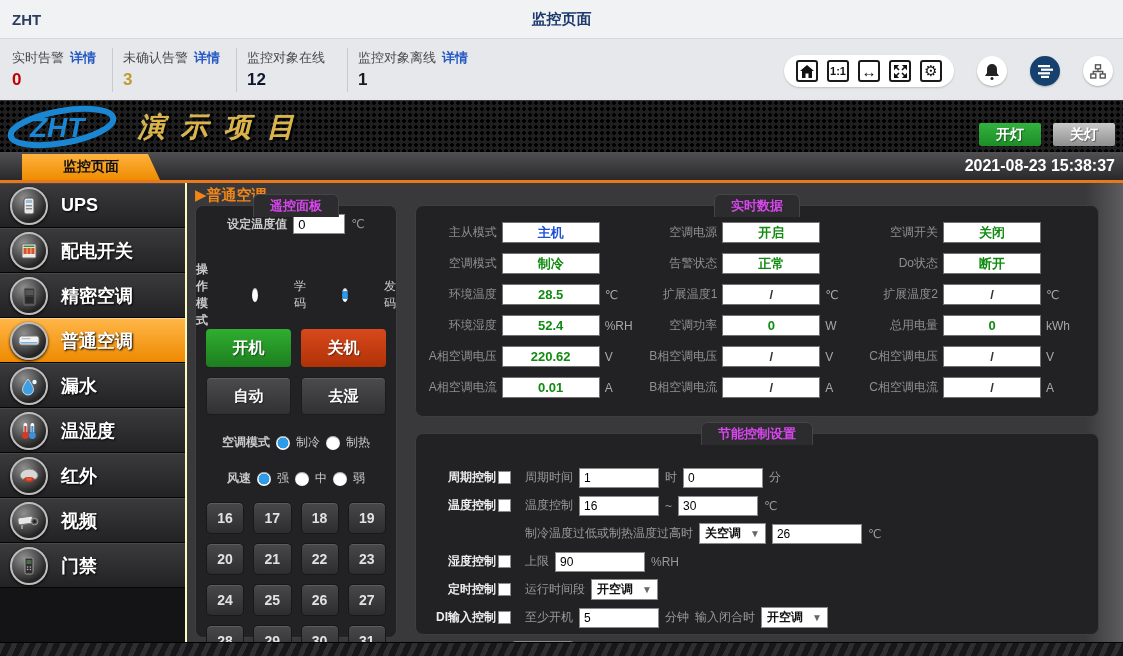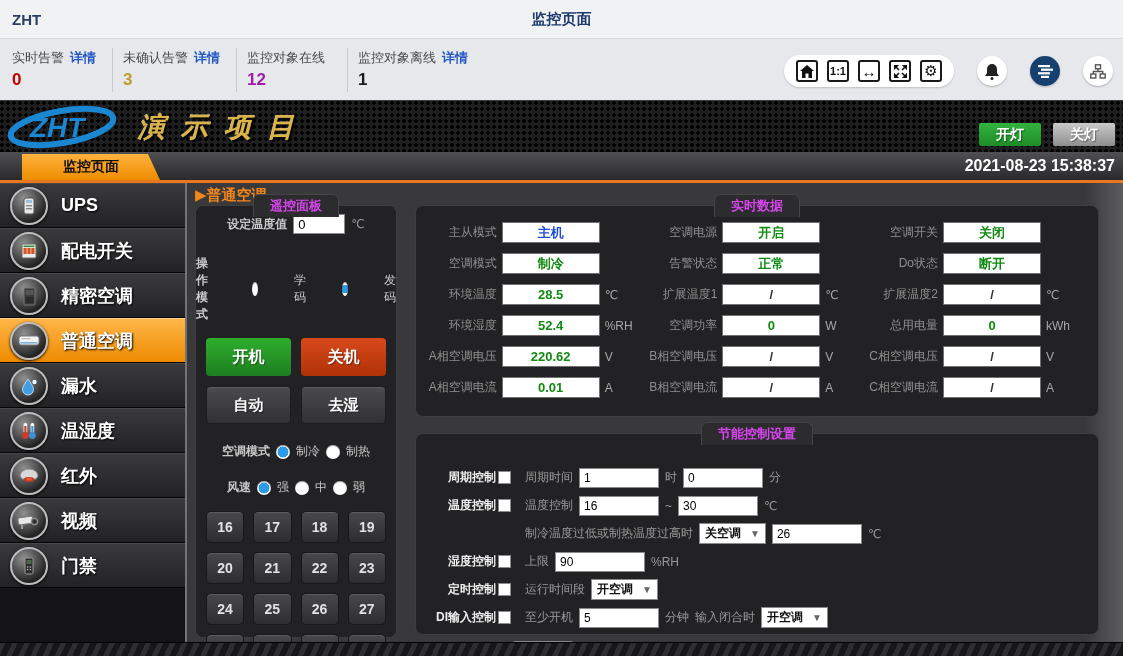--- a/index.html
+++ b/index.html
@@ -43,21 +43,21 @@
   .tabbar { height:28px; background:linear-gradient(#505052,#29292b); position:relative; display:flex; align-items:flex-end; }
   .page-tab { margin-left:22px; width:138px; height:26px; background:linear-gradient(#ffb23e,#ee8c00);
     color:#111; font-weight:bold; font-size:14px; display:flex; align-items:center; justify-content:center;
     clip-path:polygon(0 0, calc(100% - 12px) 0, 100% 100%, 0 100%); cursor:pointer; }
   .timestamp { position:absolute; right:8px; top:5px; color:#fff; font-size:16px; font-weight:bold; }
   .orange-line { height:3px; background:#e8781e; }
 
   
   .content { display:flex; height:459px; }
 
-  .sidebar { width:187px; background:#141416; border-right:2px solid #737373; }
+  .sidebar { width:187px; background:#141416; border-right:2px solid #fef9c3; }
   .side-item { height:45px; display:flex; align-items:center; gap:13px; padding-left:10px;
     background:linear-gradient(#3a3a3c,#222224); border-bottom:1px solid #050505; border-top:1px solid #48484a; cursor:pointer; }
   .side-item.active { background:linear-gradient(#ffb648,#ee8a00); border-top:1px solid #ffd089; }
   .side-icon { width:38px; height:38px; min-width:38px; border-radius:50%;
     background:radial-gradient(circle at 35% 28%, #909090, #232323 72%);
     border:2px solid #bdbdbd; box-shadow:0 1px 3px #000; display:flex; align-items:center; justify-content:center; }
   .side-label { color:#fff; font-size:18px; font-weight:bold; text-shadow:1px 1px 2px #000; }
 
   .main { flex:1; position:relative; background:linear-gradient(90deg,#39393b 0 96%,#5d5d5f); overflow:hidden; }
   .breadcrumb { position:absolute; left:8px; top:3px; color:#f08519; font-weight:bold; font-size:15px; cursor:pointer; }
@@ -67,21 +67,21 @@
     border:1px solid #454547; border-bottom:none; border-radius:6px 6px 0 0; color:#d946ef; font-weight:bold;
     font-size:13px; padding:2px 16px; white-space:nowrap; }
 
   
   .remote-panel { left:8px; top:22px; width:202px; height:433px; }
   .rp-row { display:flex; align-items:center; justify-content:center; gap:6px; color:#c9c9c9; font-size:12px; }
   .rp-label { font-weight:bold; }
   .rp-input { width:52px; height:20px; background:#fff; border:1px solid #8a8a8a; font-size:13px; padding-left:4px; }
   .radio { width:14px; height:14px; border-radius:50%; background:#fff; display:inline-block; box-shadow:inset 0 1px 1px rgba(0,0,0,.35); cursor:pointer; }
   .radio.on { background:radial-gradient(circle,#2d9be8 52%,#fff 58%); }
-  .rp-btns { display:flex; gap:10px; padding:0 10px; margin-top:15px; }
+  .rp-btns { display:flex; gap:10px; padding:0 10px; }
   .big-btn { flex:1; height:38px; border:none; border-radius:4px; color:#fff; font-size:16px; font-weight:bold; cursor:pointer; text-shadow:1px 1px 1px rgba(0,0,0,.4); }
   .btn-on  { background:linear-gradient(#2fae2f,#1d7e1f); }
   .btn-off { background:linear-gradient(#d8491c,#b03207); }
   .btn-dark { background:linear-gradient(#4b4b4e,#313134); border:1px solid #1c1c1e; box-shadow:inset 0 1px 0 #5e5e61; font-size:15px; }
   .num-grid { margin:15px 10px 0; display:grid; grid-template-columns:repeat(4,1fr); gap:9px; }
   .num-btn { height:32px; background:linear-gradient(#48484b,#2d2d30); border:1px solid #18181a; border-radius:5px;
     color:#e2e2e2; font-weight:bold; font-size:14px; display:flex; align-items:center; justify-content:center;
     box-shadow:inset 0 1px 0 #5c5c5f; cursor:pointer; }
 
   
@@ -122,21 +122,21 @@
   <div class="stat">
     <div class="stat-top"><span>实时告警</span><a class="stat-link">详情</a></div>
     <div class="stat-value" style="color:#c00000">0</div>
   </div>
   <div class="stat">
     <div class="stat-top"><span>未确认告警</span><a class="stat-link">详情</a></div>
     <div class="stat-value" style="color:#bf9b30">3</div>
   </div>
   <div class="stat">
     <div class="stat-top"><span>监控对象在线</span><a class="stat-link"></a></div>
-    <div class="stat-value" style="color:#a21caf">12</div>
+    <div class="stat-value" style="color:#0f172a">12</div>
   </div>
   <div class="stat">
     <div class="stat-top"><span>监控对象离线</span><a class="stat-link">详情</a></div>
     <div class="stat-value" style="color:#1a1a1a">1</div>
   </div>
 
   <div class="toolbar">
     <div class="icon-pill">
       <div class="pill-icon">
         <svg width="14" height="13" viewBox="0 0 14 13">
@@ -307,21 +307,21 @@
 
     <div class="panel remote-panel">
       <div class="panel-tab">遥控面板</div>
 
       <div class="rp-row" style="margin-top:8px;">
         <span class="rp-label">设定温度值</span>
         <input class="rp-input" value="0" style="">
         <span class="ep-sub">℃</span>
       </div>
 
-      <div class="rp-row" style="margin-top:21px;gap:36px;">
+      <div class="rp-row" style="margin-top:27px;gap:36px;">
         <span class="rp-label">操作模式</span>
         <span class="radio"></span>
         <span>学码</span>
         <span class="radio on"></span>
         <span>发码</span>
       </div>
 
       <div class="rp-btns">
         <button class="big-btn btn-on">开机</button>
         <button class="big-btn btn-off">关机</button>

